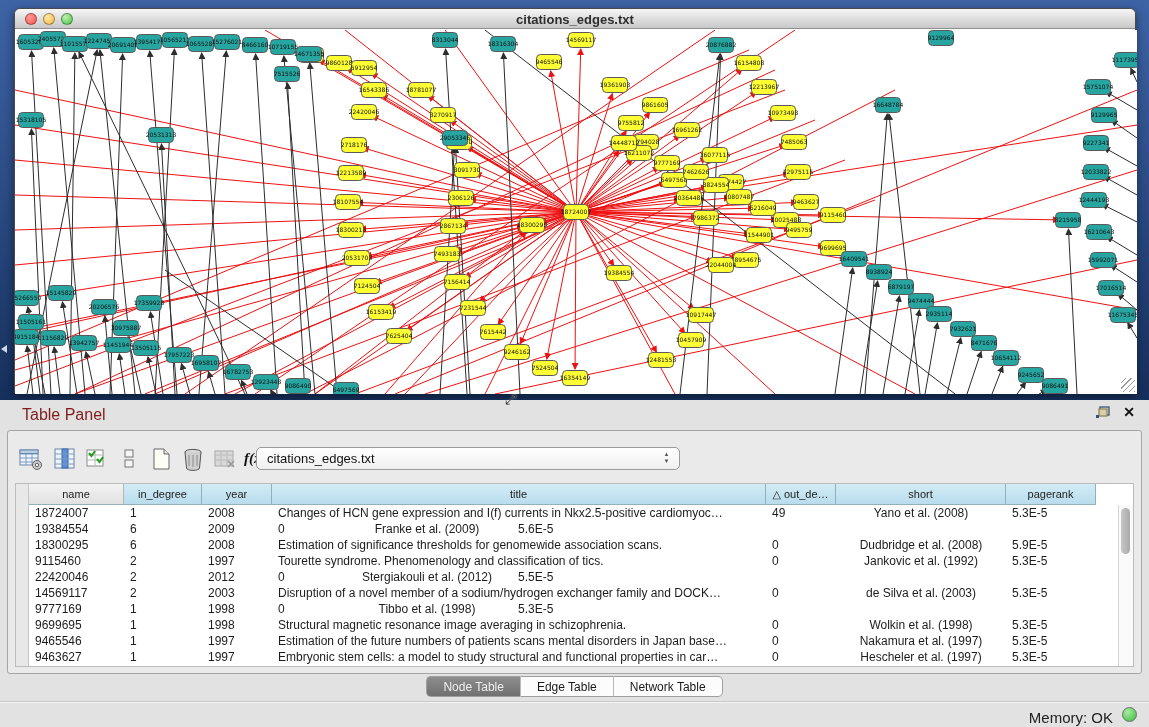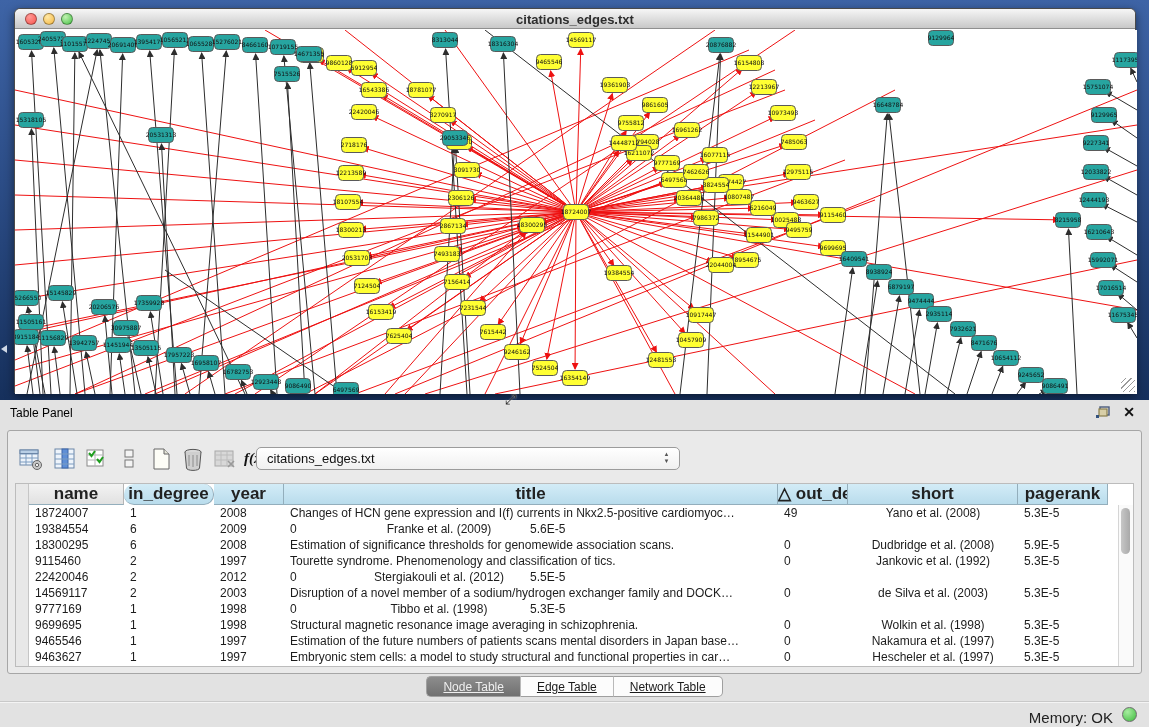--- a/index.html
+++ b/index.html
@@ -28,21 +28,21 @@
     background:repeating-linear-gradient(135deg,transparent 0 3px,#9a9a9a 3px 4px); }
   .collapse-arrow { position:absolute; left:1px; top:345px; width:0; height:0;
     border-top:4px solid transparent; border-bottom:4px solid transparent;
     border-right:6px solid #cfd8e6; }
   .resize-cursor { position:absolute; left:505px; top:391px; font-size:14px;
     color:#222; text-shadow:0 0 2px #fff; z-index:30; }
 
   
   .table-panel { position:absolute; left:0; top:400px; width:1149px; height:327px;
     background:#e2e2e2; }
-  .tp-title { position:absolute; left:10px; top:6px; font-size:12px; color:#000000; }
+  .tp-title { position:absolute; left:22px; top:6px; font-size:16px; color:#7f1d1d; }
   .tp-float { position:absolute; right:38px; top:6px; width:16px; height:14px; }
   .tp-close { position:absolute; right:14px; top:4px; font-size:14px; font-weight:bold;
     color:#111; cursor:default; }
   .tp-inner { position:absolute; left:7px; right:7px; top:30px; height:244px;
     background:#eaeaea; border:1px solid #a6a6a6; border-radius:3px; }
   .tbtn { position:absolute; top:16px; width:26px; height:24px; }
   .fx-label { font-style:italic; font-family:"Liberation Serif", serif;
     font-size:15px; font-weight:bold; color:#111; }
   .dropdown { position:absolute; left:248px; top:16px; width:424px; height:23px;
     background:linear-gradient(#ffffff,#f0f0f0); border:1px solid #9b9b9b;
@@ -51,39 +51,39 @@
   .dd-stepper { position:absolute; right:8px; top:3px; width:9px; height:16px;
     font-size:6px; line-height:7px; color:#555; text-align:center; }
 
   .grid { position:absolute; left:7px; right:7px; top:52px; bottom:6px;
     background:#fff; border:1px solid #bcbcbc; overflow:hidden; }
   .gutter { position:absolute; left:0; top:0; bottom:0; width:13px;
     background:#e8e8e8; border-right:1px solid #c6c6c6; z-index:5; }
   .hrow { position:absolute; left:13px; right:16px; top:0; height:21px; display:flex; }
   .hcell { height:21px; background:linear-gradient(#d3ecf7,#b9dcec);
     border-right:1px solid #93aebc; border-bottom:1px solid #93aebc;
-    font-size:17px; color:#222; text-align:center; line-height:20px;
-    overflow:hidden; white-space:nowrap;font-weight:bold; }
+    font-size:11px; color:#222; text-align:center; line-height:20px;
+    overflow:hidden; white-space:nowrap; }
   .hcell.gray { background:linear-gradient(#f3f3f3,#e1e1e1); border-right:1px solid #b5b5b5; }
   .rows { position:absolute; left:13px; right:16px; top:21px; bottom:0; overflow:hidden; }
   .trow { display:flex; height:16px; }
   .tcell { font-size:12px; color:#1c1c1c; line-height:16px; white-space:nowrap;
     overflow:hidden; padding-left:6px; }
-  .c0{width:95px;} .c1{width:90px;border-radius:10px;} .c2{width:70px;} .c3{width:494px;}
+  .c0{width:95px;} .c1{width:78px;} .c2{width:70px;} .c3{width:494px;}
   .c4{width:70px;} .c5{width:170px; text-align:center; padding-left:0;} .c6{width:90px;}
   .vscroll { position:absolute; right:0; top:21px; bottom:0; width:15px;
     background:#fafafa; border-left:1px solid #d5d5d5; }
   .vthumb { position:absolute; left:2px; top:3px; width:9px; height:46px;
     background:linear-gradient(90deg,#c7c7c7,#a9a9a9); border-radius:5px; }
 
   .tab-bar { position:absolute; left:0; right:0; top:276px; height:22px;
     display:flex; justify-content:center; }
   .seg { height:21px; padding:0 16px; font-size:12px; line-height:20px;
     background:#fcfcfc; color:#1a1a1a; border-top:1px solid #9f9f9f;
-    border-bottom:1px solid #9f9f9f; border-right:1px solid #b9b9b9;text-decoration:underline; }
+    border-bottom:1px solid #9f9f9f; border-right:1px solid #b9b9b9; }
   .seg:first-child { border-left:1px solid #9f9f9f; border-radius:5px 0 0 5px; }
   .seg:last-child { border-right:1px solid #9f9f9f; border-radius:0 5px 5px 0; }
   .seg.active { background:linear-gradient(#8d8d8d,#707070); color:#efefef; }
 
   .status-bar { position:absolute; left:0; bottom:0; width:100%; height:26px;
     border-top:1px solid #c9c9c9; box-shadow:inset 0 1px 0 #f4f4f4; }
   .mem-label { position:absolute; right:36px; top:7px; font-size:15px; color:#222; }
   .mem-dot { position:absolute; right:12px; top:5px; width:15px; height:15px;
     border-radius:50%; border:1px solid #6d6d6d;
     background:radial-gradient(circle at 35% 30%,#a7eda0,#3dbb3d); }

